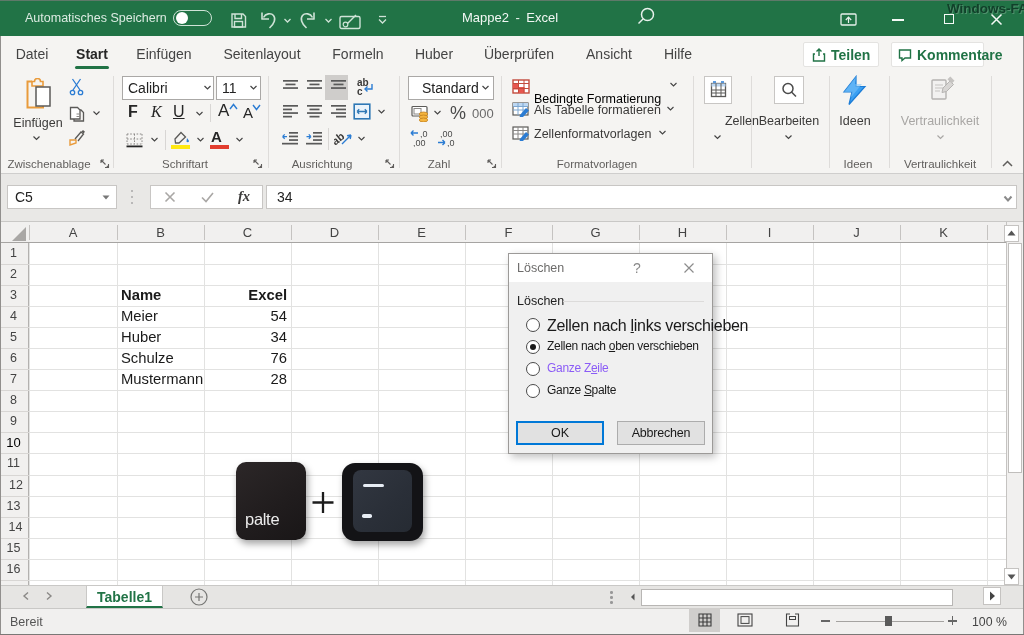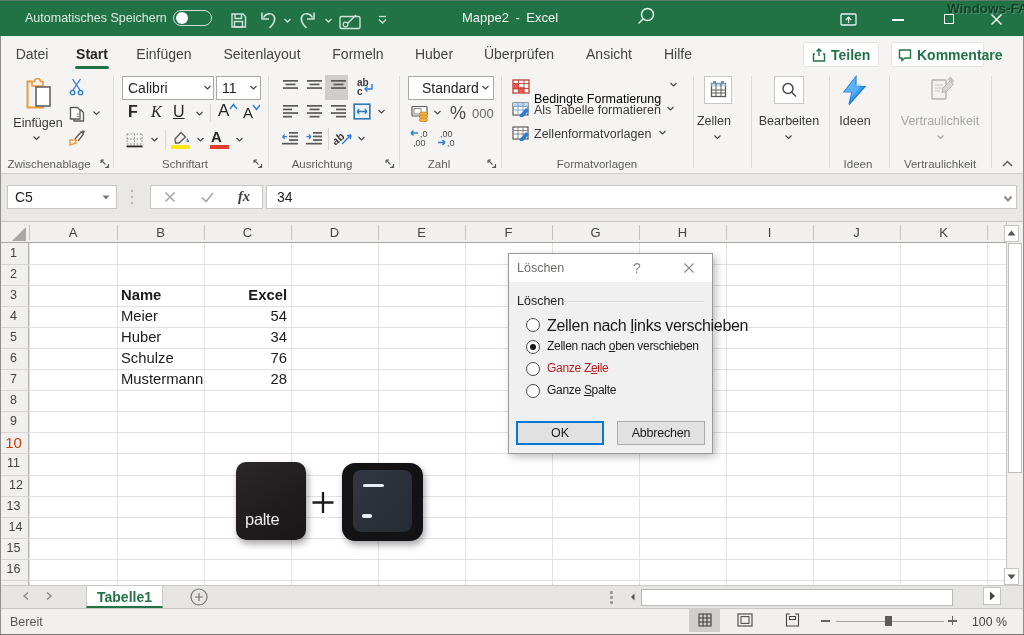--- a/index.html
+++ b/index.html
@@ -314,21 +314,21 @@
 <svg class="abs" style="left:658px;top:130px" width="9" height="6" viewBox="0 0 9 6">
       <path d="M1.5 1 L4.5 4 L7.5 1" fill="none" stroke="#444" stroke-width="1.1"></path>
     </svg>
 <div class="abs" style="left:704px;top:76px;width:28px;height:28px;background:#fff;border:1px solid #c8c6c4;"></div>
 <svg class="abs" style="left:710px;top:81px" width="17" height="18" viewBox="0 0 17 18">
 <rect x="1.5" y="2.5" width="14" height="13" fill="#fff" stroke="#5b5a58" stroke-width="1.3"></rect>
 <rect x="1.5" y="2.5" width="14" height="3" fill="#bdd7f1"></rect>
 <path d="M1.5 9 H15.5 M1.5 12 H15.5 M6 2.5 V15.5 M11 2.5 V15.5" stroke="#5b5a58" stroke-width="1"></path>
 <path d="M3 1 H6 M11 1 H14" stroke="#2b7cd3" stroke-width="1.5"></path>
 </svg>
-<div class="tx" style="left:688px;top:114px;width:52px;text-align:center;font-size:12.5px;color:#3b3a39;">Zellen</div>
+<div class="tx" style="left:716px;top:114px;width:52px;text-align:center;font-size:12.5px;color:#3b3a39;">Zellen</div>
 <svg class="abs" style="left:713px;top:134px" width="9" height="6" viewBox="0 0 9 6">
       <path d="M1.5 1.5 L4.5 4.5 L7.5 1.5" fill="none" stroke="#444" stroke-width="1.2"></path>
     </svg>
 <div class="abs" style="left:774px;top:76px;width:30px;height:28px;background:#fff;border:1px solid #c8c6c4;"></div>
 <svg class="abs" style="left:780px;top:81px" width="18" height="18" viewBox="0 0 18 18">
 <circle cx="8" cy="7.5" r="5" fill="none" stroke="#4a4a4a" stroke-width="1.5"></circle>
 <path d="M11.5 11 L16 15.5" stroke="#4a4a4a" stroke-width="1.5"></path>
 </svg>
 <div class="tx" style="left:753px;top:114px;width:72px;text-align:center;font-size:12.5px;color:#3b3a39;">Bearbeiten</div>
 <svg class="abs" style="left:784px;top:134px" width="9" height="6" viewBox="0 0 9 6">
@@ -443,21 +443,21 @@
 <div class="tx" style="left:0;top:84.0px;width:27px;height:21px;line-height:21px;text-align:center;font-size:12.5px;color:#444;">5</div>
 <div class="abs" style="left:0;top:105.1px;width:29px;height:1px;background:#d8d6d4;"></div>
 <div class="tx" style="left:0;top:105.0px;width:27px;height:21px;line-height:21px;text-align:center;font-size:12.5px;color:#444;">6</div>
 <div class="abs" style="left:0;top:126.1px;width:29px;height:1px;background:#d8d6d4;"></div>
 <div class="tx" style="left:0;top:126.1px;width:27px;height:21px;line-height:21px;text-align:center;font-size:12.5px;color:#444;">7</div>
 <div class="abs" style="left:0;top:147.2px;width:29px;height:1px;background:#d8d6d4;"></div>
 <div class="tx" style="left:0;top:147.2px;width:27px;height:21px;line-height:21px;text-align:center;font-size:12.5px;color:#444;">8</div>
 <div class="abs" style="left:0;top:168.3px;width:29px;height:1px;background:#d8d6d4;"></div>
 <div class="tx" style="left:0;top:168.3px;width:27px;height:21px;line-height:21px;text-align:center;font-size:12.5px;color:#444;">9</div>
 <div class="abs" style="left:0;top:189.3px;width:29px;height:1px;background:#d8d6d4;"></div>
-<div class="tx" style="left:0;top:189.3px;width:27px;height:21px;line-height:21px;text-align:center;font-size:15px;color:#c2410c;">10</div>
+<div class="tx" style="left:0;top:189.3px;width:27px;height:21px;line-height:21px;text-align:center;font-size:13px;color:#000000;">10</div>
 <div class="abs" style="left:0;top:210.4px;width:29px;height:1px;background:#d8d6d4;"></div>
 <div class="tx" style="left:0;top:210.4px;width:27px;height:21px;line-height:21px;text-align:center;font-size:12.5px;color:#444;">11</div>
 <div class="abs" style="left:0;top:231.5px;width:29px;height:1px;background:#d8d6d4;"></div>
 <div class="tx" style="left:0;top:231.5px;width:32px;height:21px;line-height:21px;text-align:center;font-size:12.5px;color:#444;">12</div>
 <div class="abs" style="left:0;top:252.5px;width:29px;height:1px;background:#d8d6d4;"></div>
 <div class="tx" style="left:0;top:252.5px;width:27px;height:21px;line-height:21px;text-align:center;font-size:12.5px;color:#444;">13</div>
 <div class="abs" style="left:0;top:273.6px;width:29px;height:1px;background:#d8d6d4;"></div>
 <div class="tx" style="left:0;top:273.6px;width:31px;height:21px;line-height:21px;text-align:center;font-size:12.5px;color:#444;">14</div>
 <div class="abs" style="left:0;top:294.7px;width:29px;height:1px;background:#d8d6d4;"></div>
 <div class="tx" style="left:0;top:294.7px;width:27px;height:21px;line-height:21px;text-align:center;font-size:12.5px;color:#444;">15</div>
@@ -538,21 +538,21 @@
       <path d="M1.5 1.5 L10.5 10.5 M10.5 1.5 L1.5 10.5" stroke="#8c8c8c" stroke-width="1.2"></path>
     </svg>
 <div class="tx" style="left:517px;top:294px;font-size:12.5px;color:#222;">Löschen</div>
 <div class="abs" style="left:563px;top:301px;width:141px;height:1px;background:#dcdbda;"></div>
 <div class="abs" style="left:526px;top:318px;width:14px;height:14px;border-radius:50%;background:#fff;border:1px solid #4a4a4a;"></div>
 <div class="tx" style="left:547px;top:317px;font-size:16px;letter-spacing:-0.3px;color:#1a1a1a;">Zellen nach <span style="text-decoration:underline">l</span>inks verschieben</div>
 <div class="abs" style="left:526px;top:340px;width:14px;height:14px;border-radius:50%;background:#fff;border:1px solid #4a4a4a;"></div>
 <div class="abs" style="left:530px;top:344px;width:6px;height:6px;border-radius:50%;background:#1a1a1a;"></div>
 <div class="tx" style="left:547px;top:339px;font-size:12px;letter-spacing:-0.3px;color:#1a1a1a;">Zellen nach <span style="text-decoration:underline">o</span>ben verschieben</div>
 <div class="abs" style="left:526px;top:362px;width:14px;height:14px;border-radius:50%;background:#fff;border:1px solid #4a4a4a;"></div>
-<div class="tx" style="left:547px;top:361px;font-size:12px;letter-spacing:-0.3px;color:#b91c1c;">Ganze Z<span style="text-decoration:underline">e</span>ile</div>
+<div class="tx" style="left:547px;top:361px;font-size:12px;letter-spacing:-0.3px;color:#8b5cf6;">Ganze Z<span style="text-decoration:underline">e</span>ile</div>
 <div class="abs" style="left:526px;top:384px;width:14px;height:14px;border-radius:50%;background:#fff;border:1px solid #4a4a4a;"></div>
 <div class="tx" style="left:547px;top:383px;font-size:12px;letter-spacing:-0.3px;color:#1a1a1a;">Ganze <span style="text-decoration:underline">S</span>palte</div>
 <div class="abs" style="left:516px;top:421px;width:88px;height:24px;background:#e1e1e1;border:2px solid #0078d7;"></div>
 <div class="tx" style="left:516px;top:426px;width:88px;text-align:center;font-size:12.5px;color:#1a1a1a;">OK</div>
 <div class="abs" style="left:617px;top:421px;width:88px;height:24px;background:#e1e1e1;border:1px solid #acacac;"></div>
 <div class="tx" style="left:617px;top:426px;width:88px;text-align:center;font-size:12.5px;letter-spacing:-0.2px;color:#1a1a1a;">Abbrechen</div>
 <div class="abs" style="left:236px;top:462px;width:70px;height:78px;border-radius:10px;background:linear-gradient(145deg,#2c2728 0%,#211d1e 55%,#191617 100%);box-shadow:2px 4px 7px rgba(0,0,0,0.35);"></div>
 <div class="tx" style="left:245px;top:510px;font-size:16.5px;letter-spacing:-0.3px;color:#ececec;">palte</div>
 <svg class="abs" style="left:311px;top:490px" width="24" height="25" viewBox="0 0 24 25">
 <path d="M12 2 V23 M1.5 12.5 H22.5" stroke="#1c1c1c" stroke-width="2.3"></path>

